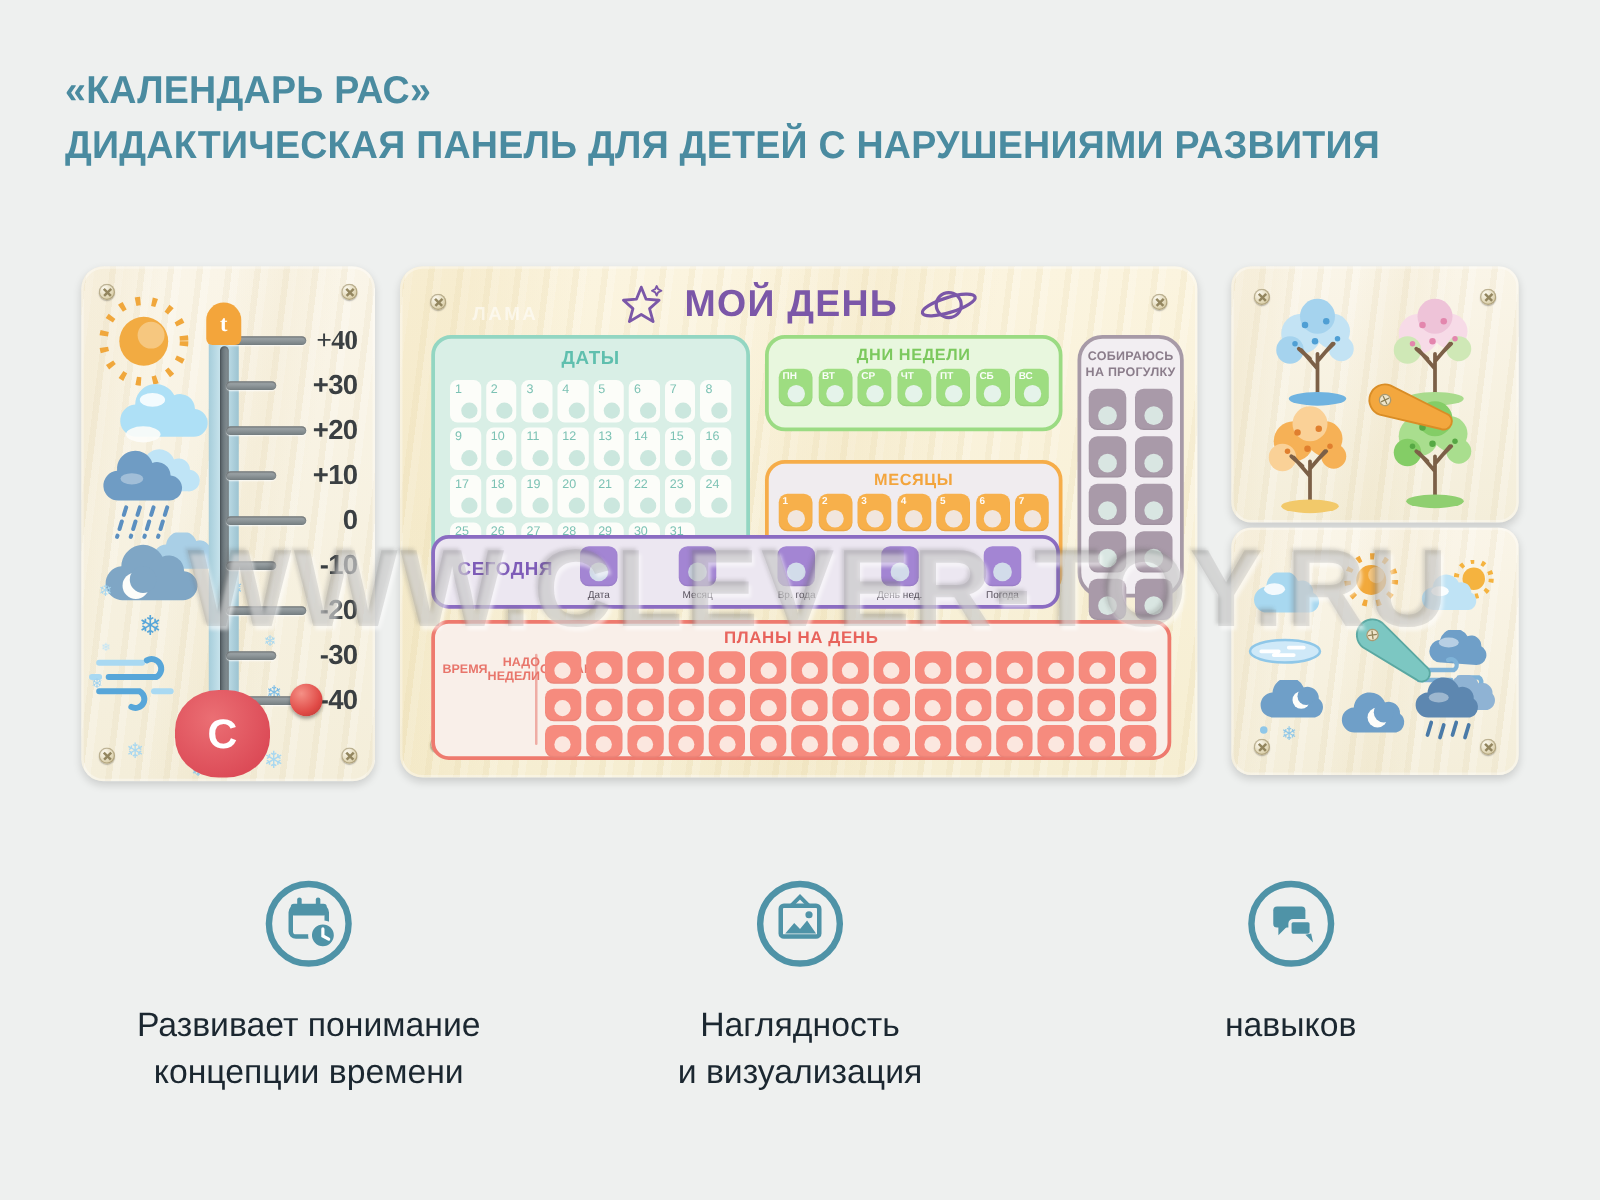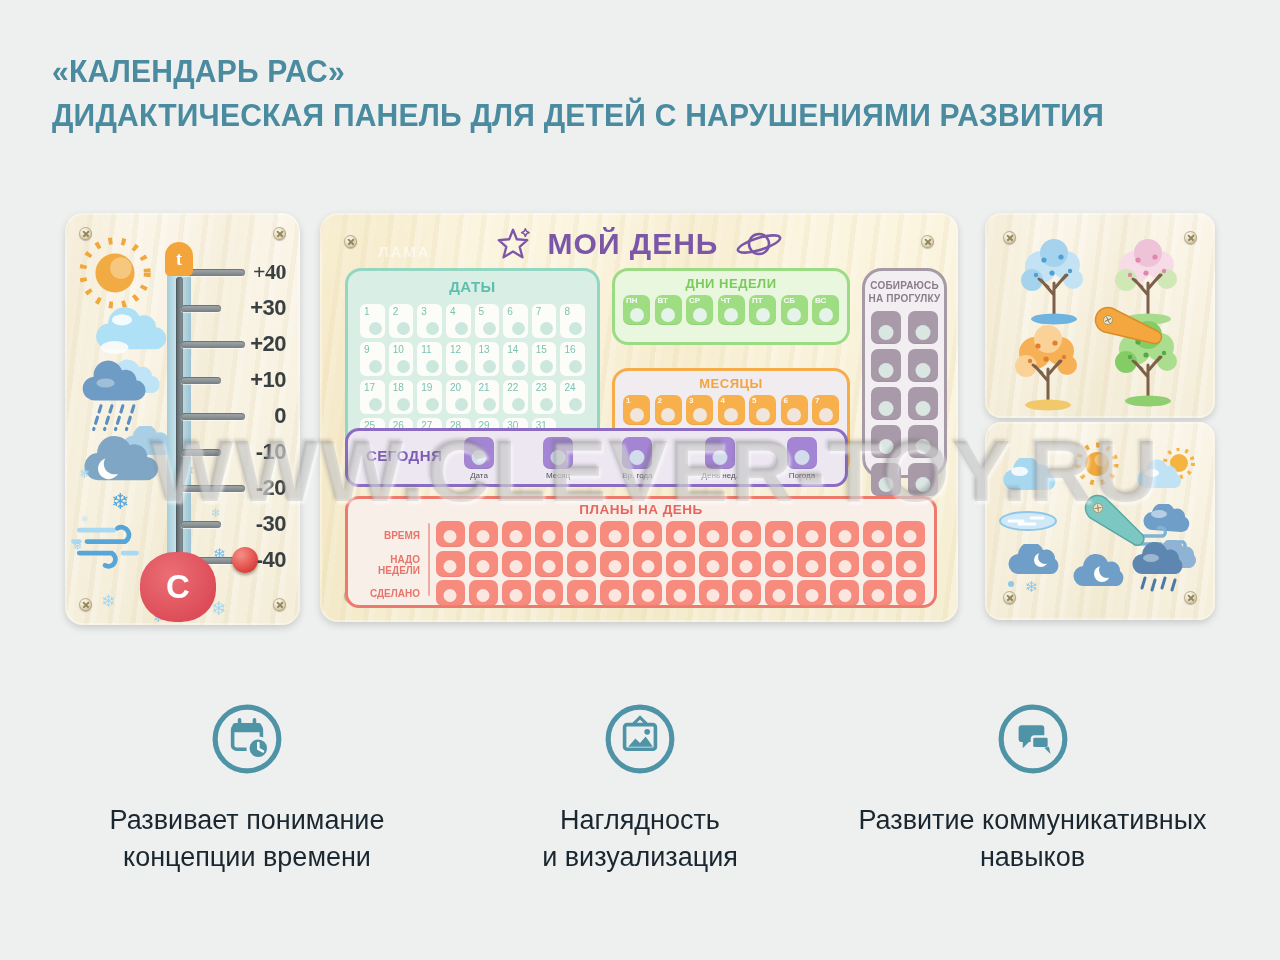--- a/index.html
+++ b/index.html
@@ -99,21 +99,21 @@
 
   .b-today{left:25px;top:215px;width:503px;height:59px;background:#ece7f1;border:3px solid #8b6cc2;border-radius:14px;}
   .today-inner{display:flex;align-items:flex-start;height:100%;}
   .today-label{margin:16px 0 0 18px;width:88px;font-size:15px;font-weight:700;color:#7e5cb8;letter-spacing:.5px;}
   .today-slots{flex:1;display:flex;justify-content:space-between;margin:6px 28px 0 10px;}
   .tslot{display:flex;flex-direction:column;align-items:center;}
   .tslot-label{margin-top:2px;font-size:8px;color:#56505c;}
 
   .b-plans{left:25px;top:283px;width:592px;height:112px;background:#f9efe9;border:3px solid #ee7a6e;border-radius:14px;}
   .b-plans .sec-title{margin-top:3px;font-size:13.5px;color:#e8635c;}
-  .plans-labels{position:absolute;left:6px;top:22px;width:66px;display:flex;flex-direction:column;}
+  .plans-labels{position:absolute;left:6px;top:22px;width:66px;display:flex;flex-direction:row;}
   .plabel{height:29px;display:flex;align-items:center;justify-content:flex-end;text-align:right;
     font-size:10px;font-weight:700;color:#e8756b;line-height:11px;}
   .plans-divider{position:absolute;left:80px;top:24px;bottom:9px;width:2px;background:rgba(232,117,107,.55);border-radius:1px;}
   .plans-cells{position:absolute;left:88px;right:9px;top:22px;}
   .prow{display:flex;gap:4px;margin-bottom:3.5px;}
   .prow .sq{flex:1;}
 
   
   .seasons{left:985px;top:213px;width:230px;height:205px;border-radius:16px;}
   .weatherb{left:985px;top:422px;width:230px;height:198px;border-radius:16px;}
@@ -887,18 +887,17 @@
 
   <div class="feature f3">
     <svg width="74" height="74" viewBox="0 0 72 72">
       <circle cx="36" cy="36" r="31" fill="none" stroke="#4f93a7" stroke-width="5"></circle>
       <rect x="22" y="22.5" width="25" height="16.5" rx="3" fill="#4f93a7"></rect>
       <path d="M26 38 v7 l7-7 z" fill="#4f93a7"></path>
       <rect x="35" y="33.5" width="16.5" height="11.5" rx="2.5" fill="#4f93a7" stroke="#eef0ef" stroke-width="2.5"></rect>
       <path d="M47 44.5 l6 6 -1.5-7 z" fill="#4f93a7"></path>
     </svg>
     <div class="f-caption">
-      <div>Развитие коммуникативных</div>
       <div>навыков</div>
     </div>
   </div>
 
 </div>
 
 </body></html>

